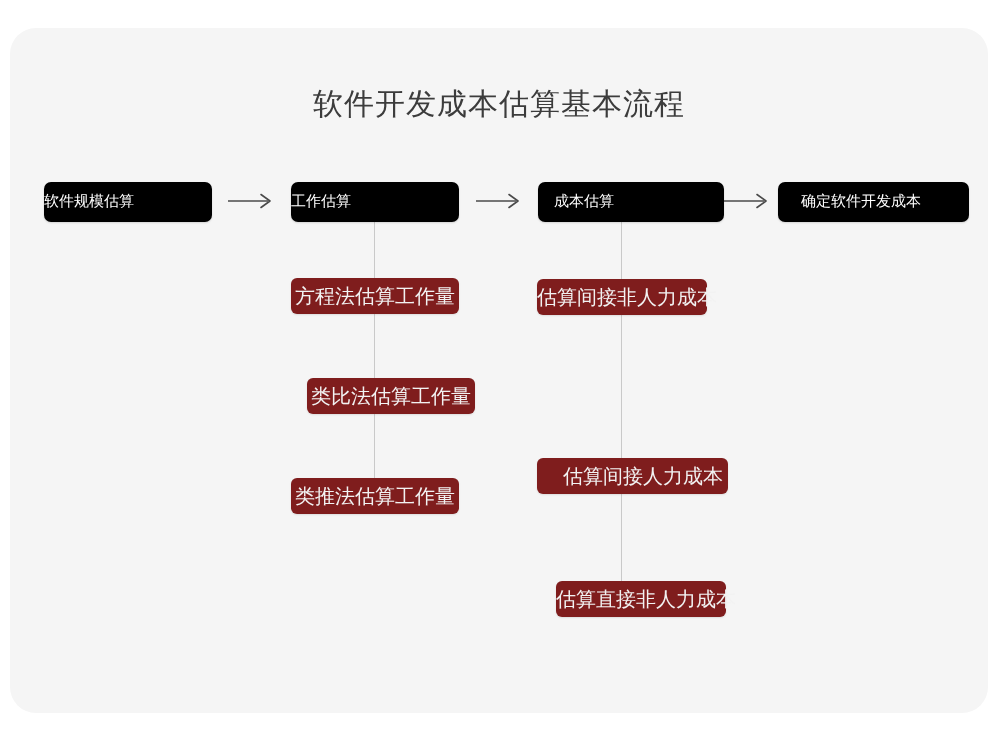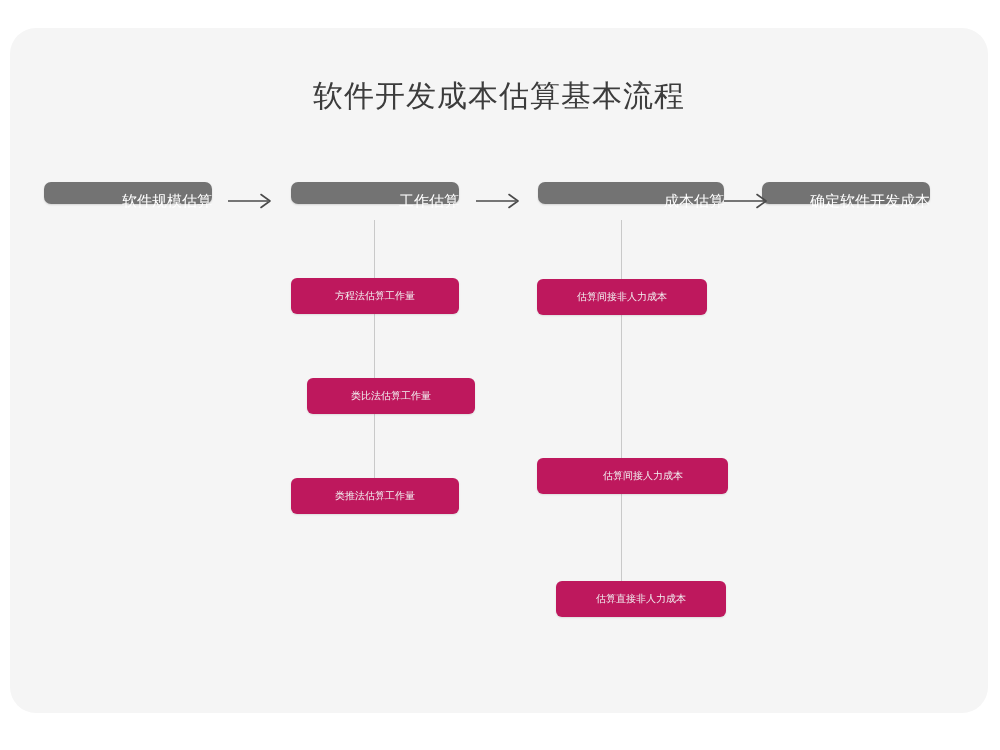--- a/index.html
+++ b/index.html
@@ -20,67 +20,67 @@
     top: 28px;
     width: 978px;
     height: 685px;
     background: #f5f5f5;
     border-radius: 26px;
   }
 
   #chart-title {
     position: absolute;
     left: 0;
-    top: 48px;
+    top: 56px;
     width: 978px;
     text-align: center;
     font-size: 30px;
     color: #3c3c3c;
     letter-spacing: 1px;
     white-space: nowrap;
   }
 
   
   .stage-box {
     position: absolute;
     top: 154px;
-    height: 22px;
+    height: 40px;
     line-height: 38px;
-    background: #737373;
+    background: #000000;
     color: #ffffff;
     font-size: 15px;
-    text-align: right;
+    text-align: left;
     border-radius: 7px;
     white-space: nowrap;
     box-shadow: 0 1px 2px rgba(0,0,0,0.14);
   }
   .stage-box.s0 { left: 34px;  width: 168px; }
   .stage-box.s1 { left: 281px; width: 168px; }
   .stage-box.s2 { left: 528px; width: 170px; padding-left: 16px; }
-  .stage-box.s3 { left: 752px; width: 168px; }
+  .stage-box.s3 { left: 768px; width: 168px; padding-left: 23px; }
 
   
   .stage-arrow {
     position: absolute;
     top: 163px;
     width: 48px;
     height: 20px;
   }
   .stage-arrow.a0 { left: 218px; }
   .stage-arrow.a1 { left: 466px; }
   .stage-arrow.a2 { left: 714px; }
 
   
   .sub-box {
     position: absolute;
     height: 36px;
     line-height: 36px;
-    background: #be185d;
+    background: #7f1d1d;
     color: #f2f2f2;
-    font-size: 10px;
+    font-size: 20px;
     text-align: center;
     border-radius: 6px;
     white-space: nowrap;
     box-shadow: 0 1px 2px rgba(0,0,0,0.10);
   }
 
   
   .sub-box.L { left: 281px; width: 168px; }
   .sub-box.L0 { top: 250px; }
   .sub-box.L1 { top: 350px; margin-left: 16px; }

